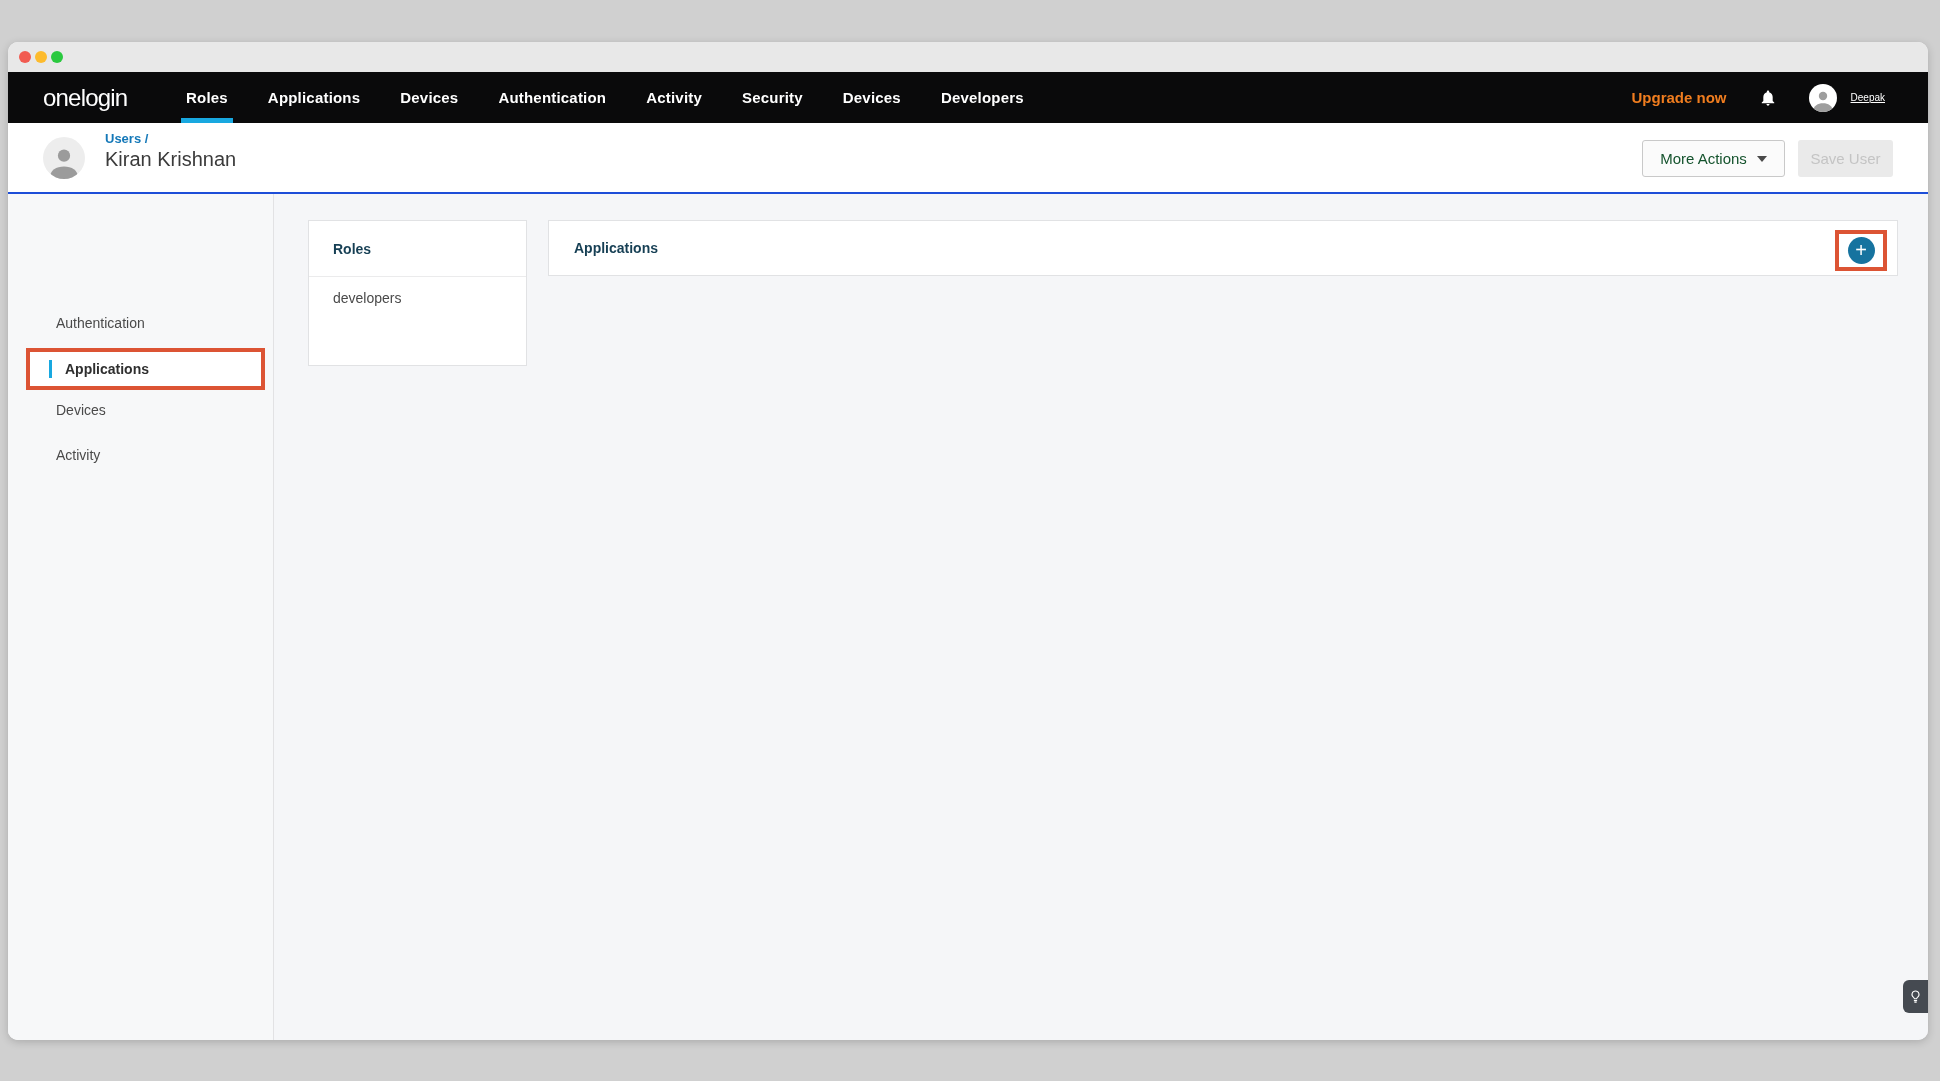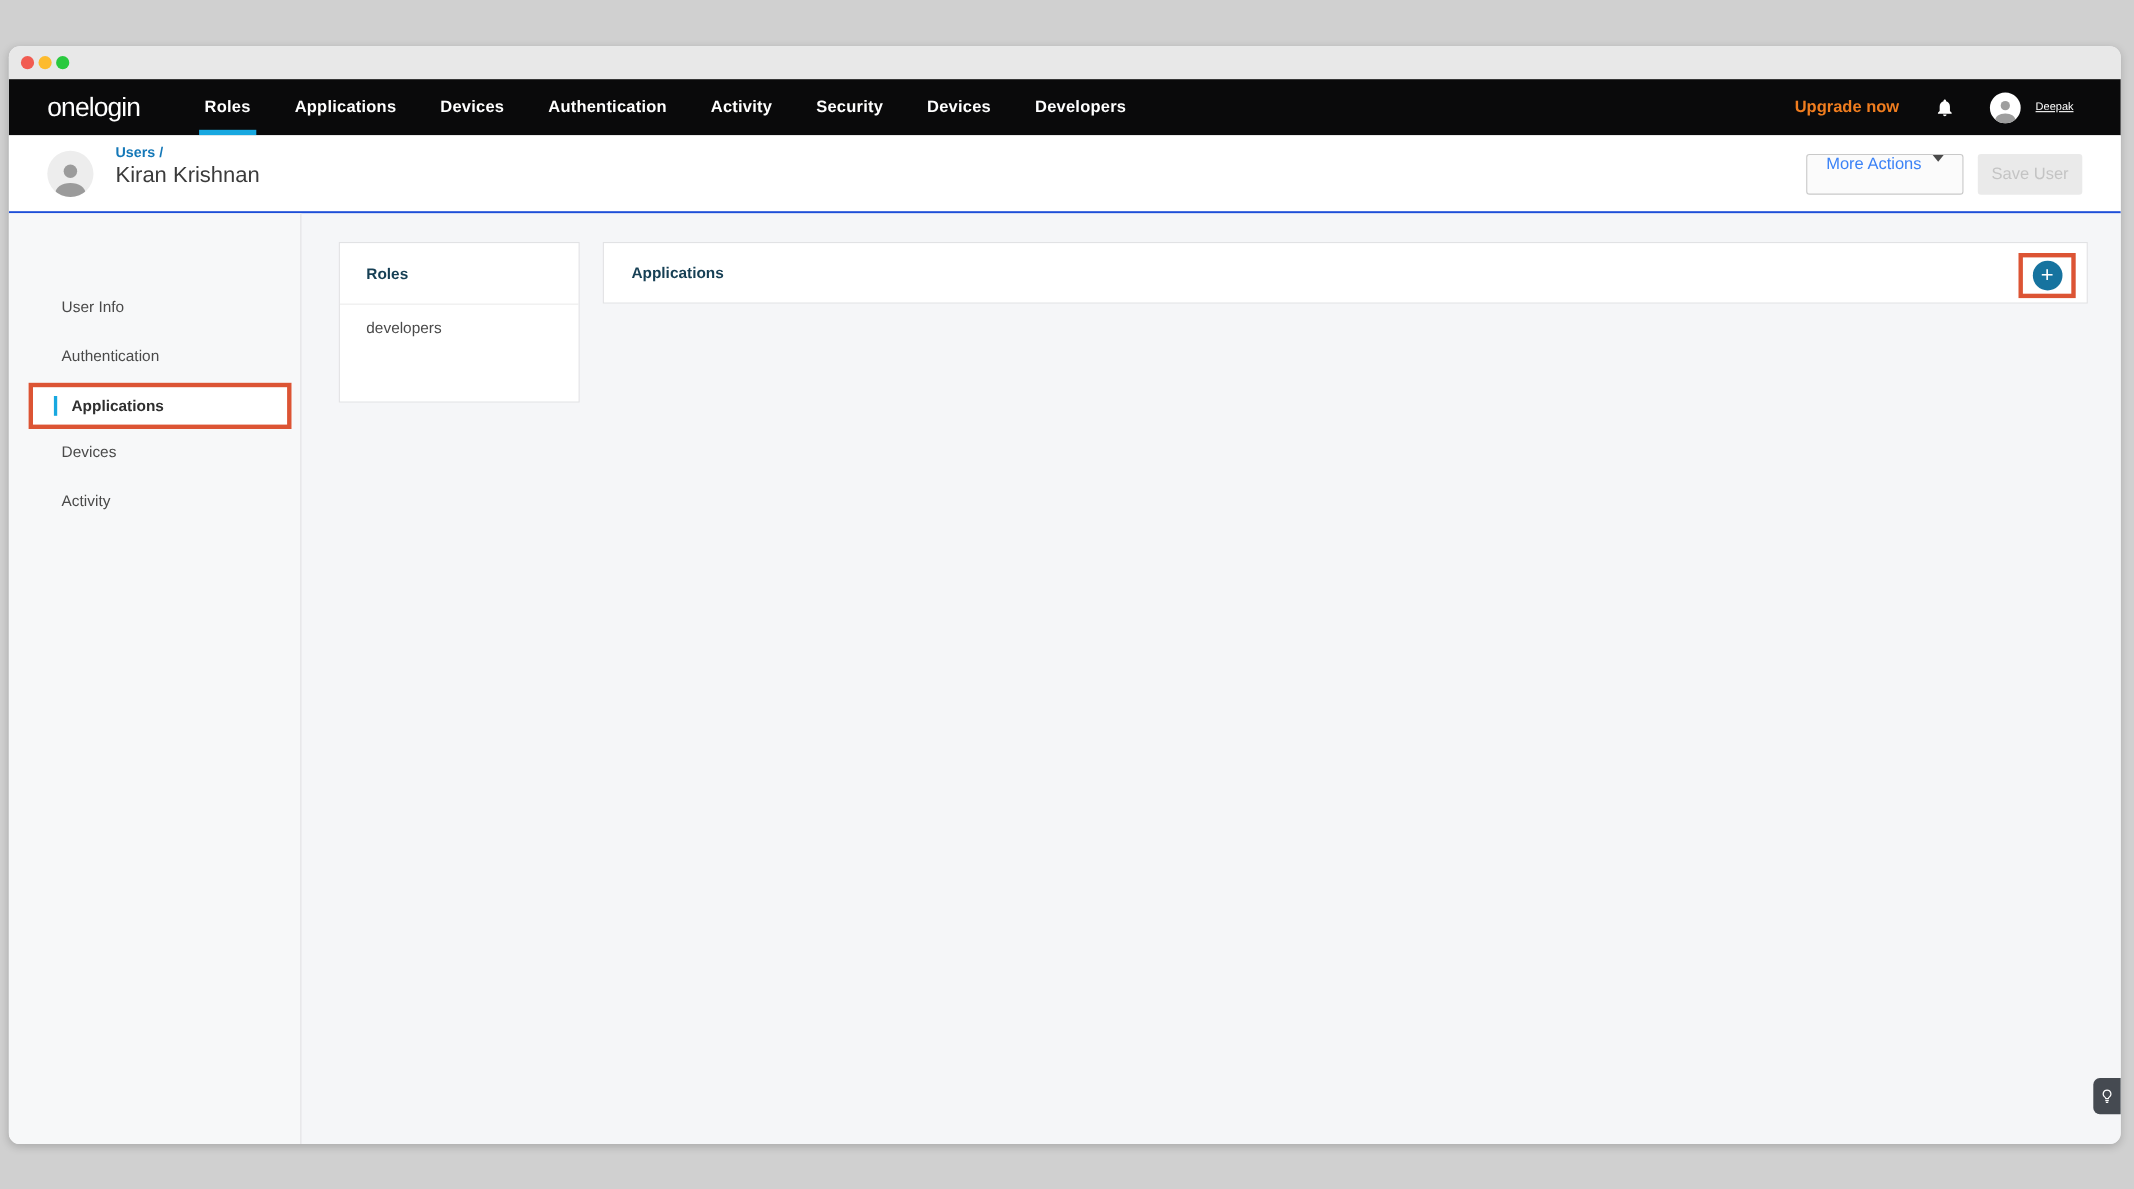--- a/index.html
+++ b/index.html
@@ -46,22 +46,22 @@
   .header-avatar {
     position:absolute; left:35px; top:14px; width:42px; height:42px;
     border-radius:50%; background:#ededed; overflow:hidden;
   }
   .header-avatar svg { position:absolute; left:0; top:4px; width:42px; height:42px; }
   .breadcrumb { position:absolute; left:97px; top:8px; font-size:13px; font-weight:600; color:#1478b8; cursor:pointer; }
   .page-title { position:absolute; left:97px; top:25px; font-size:20px; color:#3b3b3b; }
   .btn-more {
     position:absolute; left:1634px; top:17px; width:143px; height:37px;
     background:#fbfbfb; border:1px solid #c9c9c9; border-radius:3px;
-    display:flex; align-items:flex-start; justify-content:center; gap:10px;
-    font-size:15px; color:#3b82f6; cursor:pointer;
+    display:flex; align-items:center; justify-content:center; gap:10px;
+    font-size:15px; color:#14532d; cursor:pointer;
   }
   .caret { width:0; height:0; border-left:5px solid transparent; border-right:5px solid transparent; border-top:6px solid #4a4a4a; }
   .btn-save {
     position:absolute; left:1790px; top:17px; width:95px; height:37px;
     background:#eaeaea; border:none; border-radius:3px;
     display:flex; align-items:center; justify-content:center;
     font-size:15px; color:#c4c4c4;text-align:center;
   }
   
   .content { position:absolute; top:152px; left:0; right:0; bottom:0; background:#f5f6f8; }
@@ -167,21 +167,20 @@
       <span class="caret"></span>
     </div>
     <div class="btn-save">
       <span>Save User</span>
     </div>
   </div>
 
   <div class="content">
 
     <div class="side-nav">
-      <div class="side-item side-item-0">User Info</div>
       <div class="side-item side-item-1">Authentication</div>
       <div class="side-active-box">
         <span class="cyan-bar"></span>
         <span class="side-active-label">Applications</span>
       </div>
       <div class="side-item side-item-3">Devices</div>
       <div class="side-item side-item-4">Activity</div>
     </div>
 
     <div class="roles-panel">

